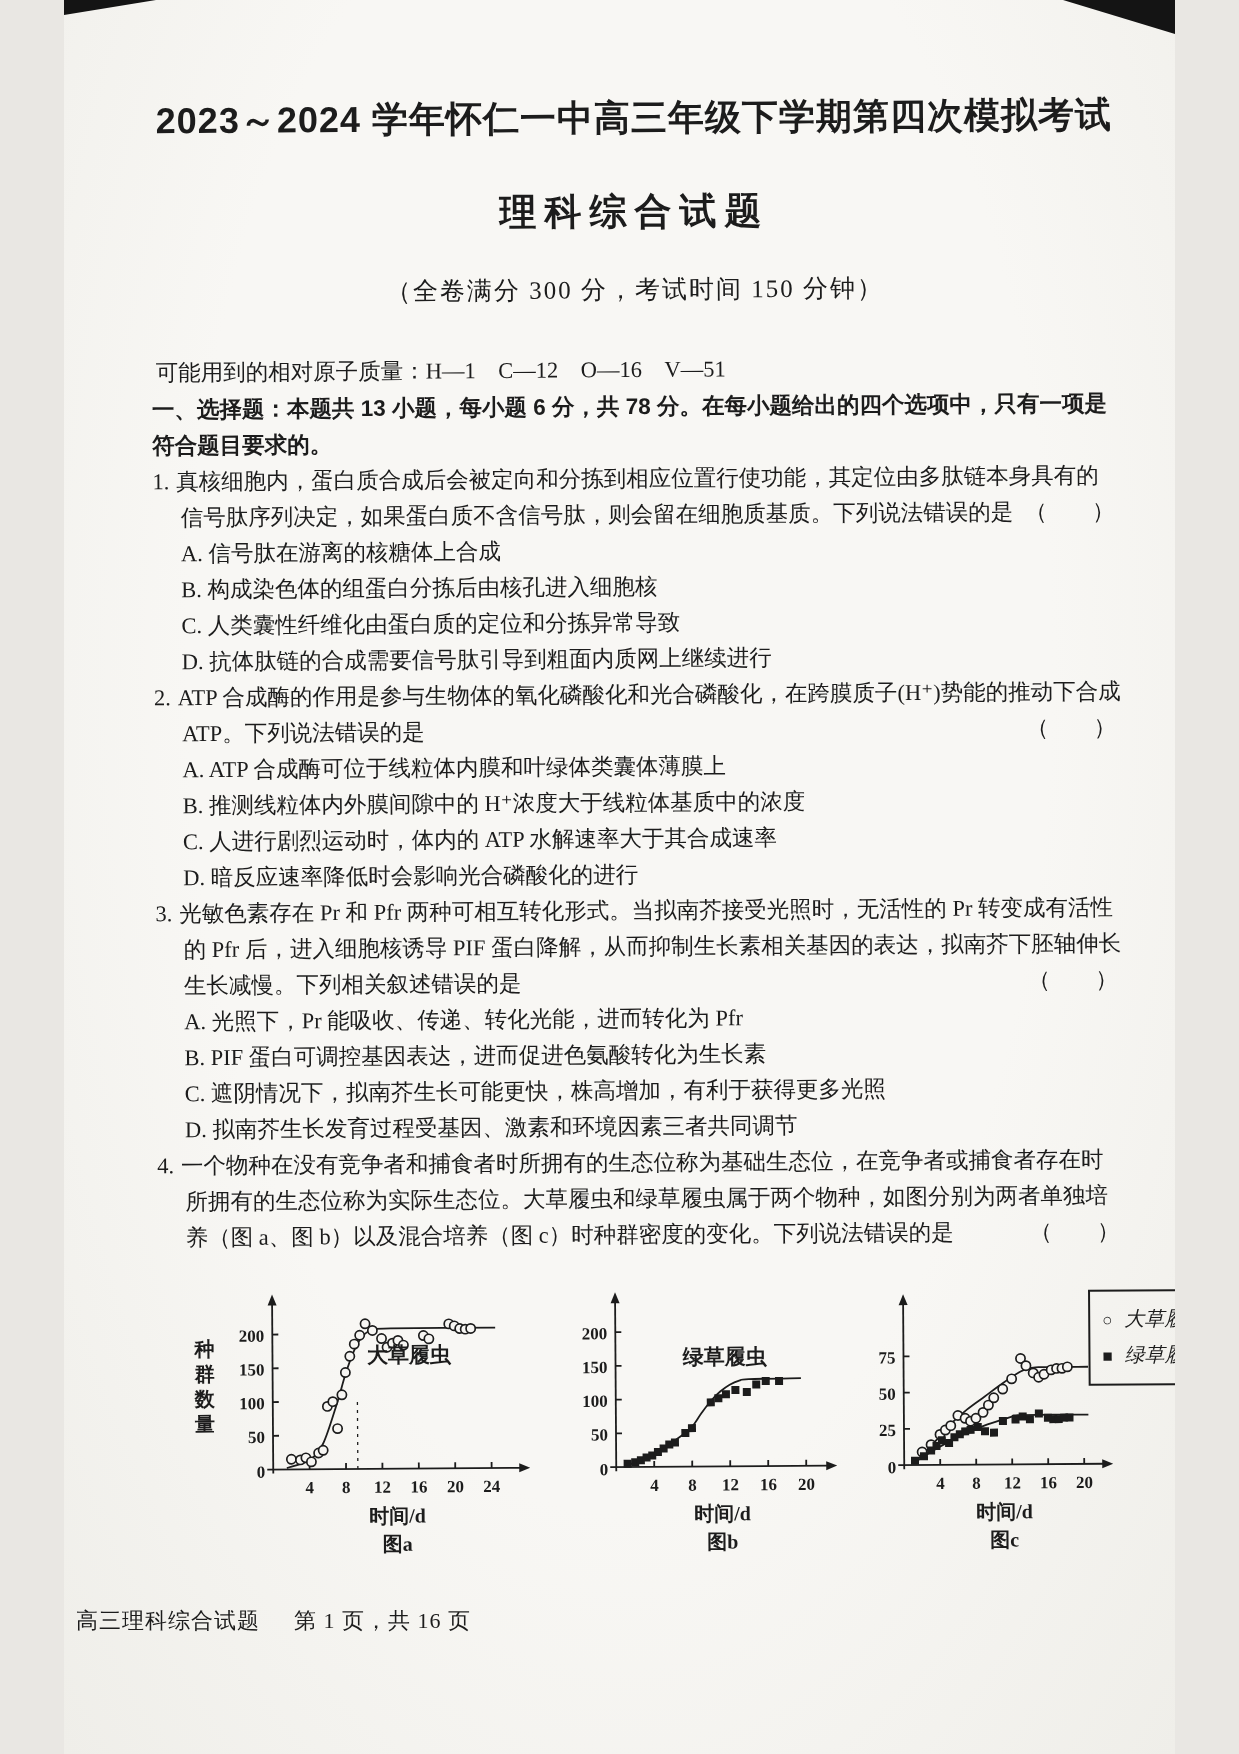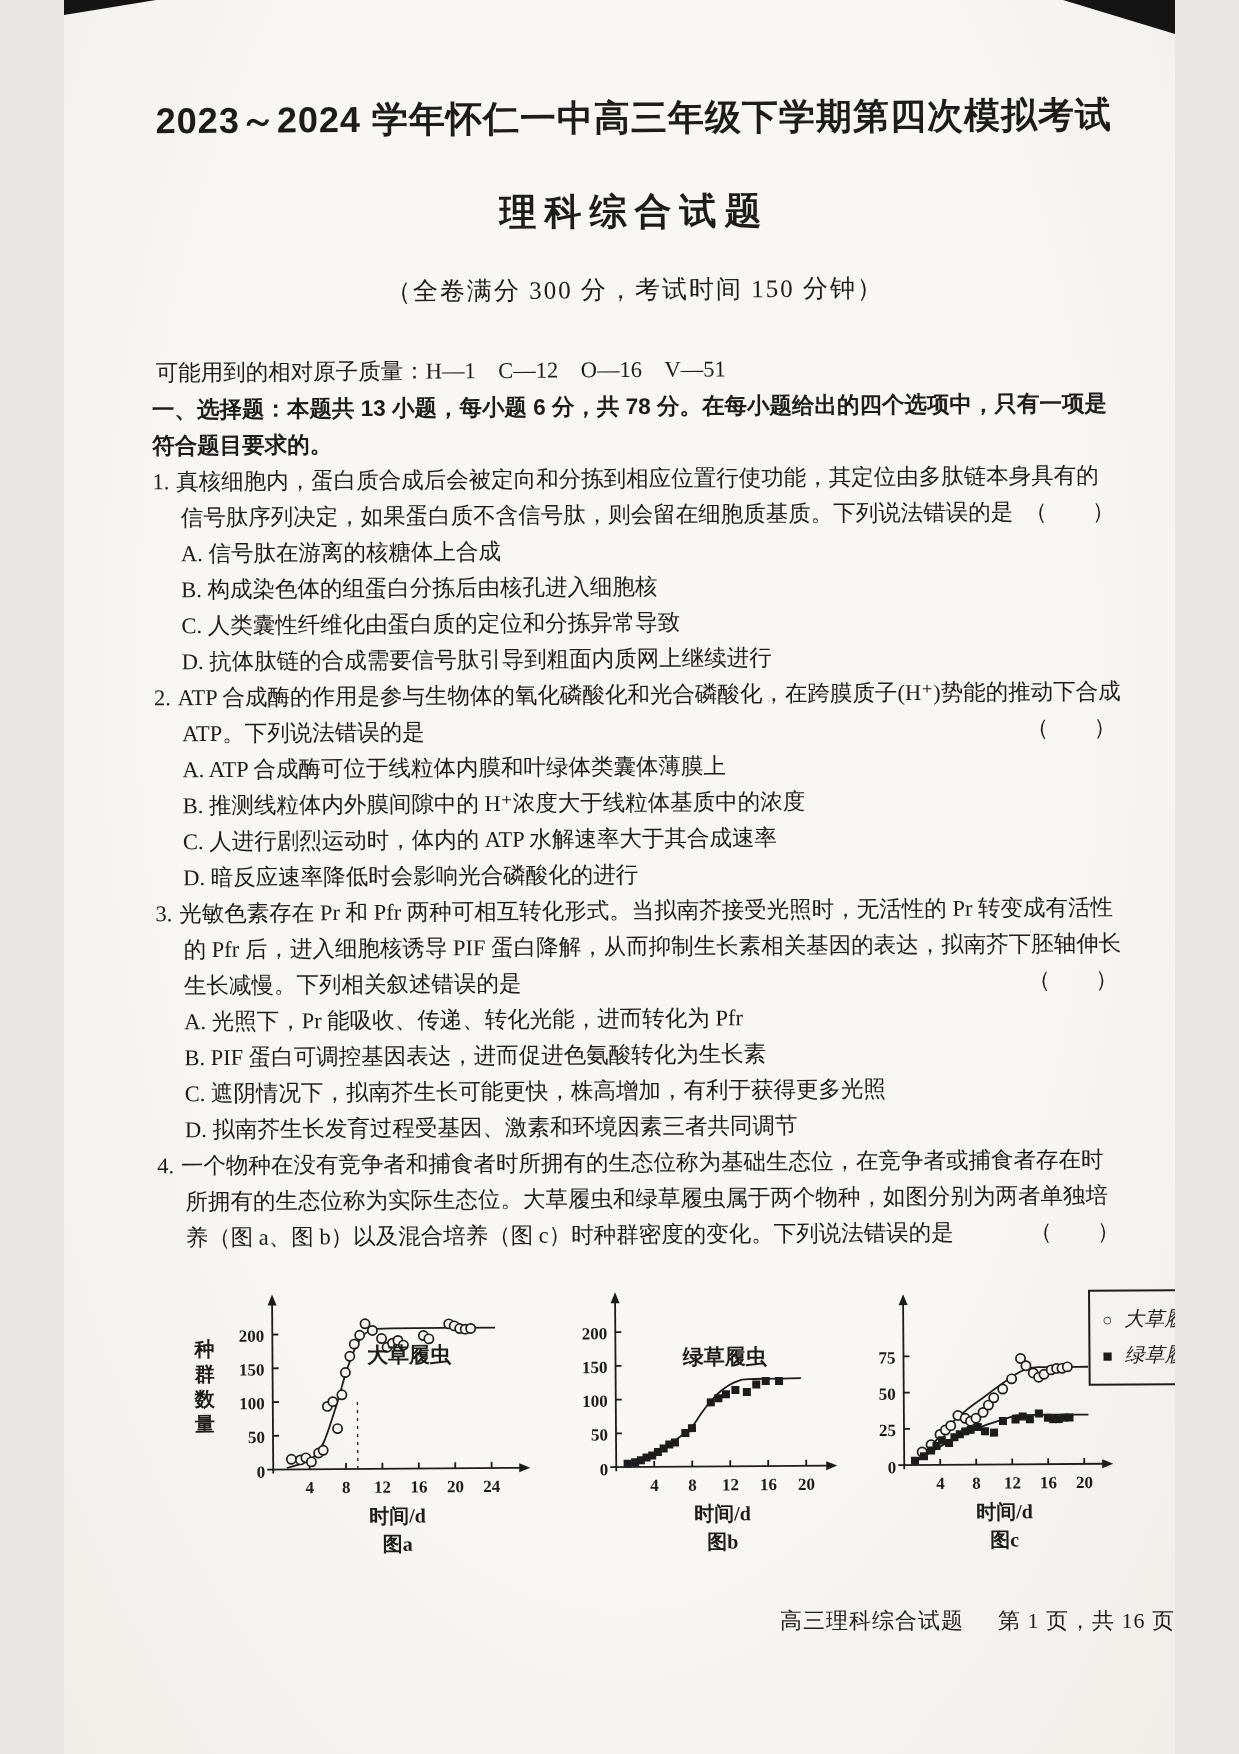--- a/index.html
+++ b/index.html
@@ -52,22 +52,22 @@
   #chart-a{left:16px;}
   #chart-b{left:382px;}
   #chart-c{left:667px;}
   .legend{
     position:absolute;left:930px;top:2px;
     border:2px solid #1c1c1c;padding:10px 12px 10px 12px;white-space:nowrap;font-style:italic;
   }
   .lg-row{font-size:20px;line-height:34px;}
   .lg-mk{display:inline-block;width:22px;font-size:17px;}
   .footer{
-    position:absolute;left:0;bottom:118px;width:100%;
-    text-align:right;font-size:22px;letter-spacing:1px;
+    position:absolute;left:12px;bottom:118px;width:100%;
+    text-align:left;font-size:22px;letter-spacing:1px;
   }
   .footer .pageinfo{margin-left:34px;}
   
   .ax{stroke:#1c1c1c;stroke-width:1.8;}
   .axf{fill:#1c1c1c;}
   .curve{fill:none;stroke:#1c1c1c;stroke-width:1.8;}
   .dash{stroke:#1c1c1c;stroke-width:1.3;stroke-dasharray:3 5;}
   .mkc{fill:#f7f6f3;stroke:#1c1c1c;stroke-width:1.7;}
   .mks{fill:#1c1c1c;}
   .tick{font:600 17px "Liberation Serif","DejaVu Serif",serif;fill:#1c1c1c;}

